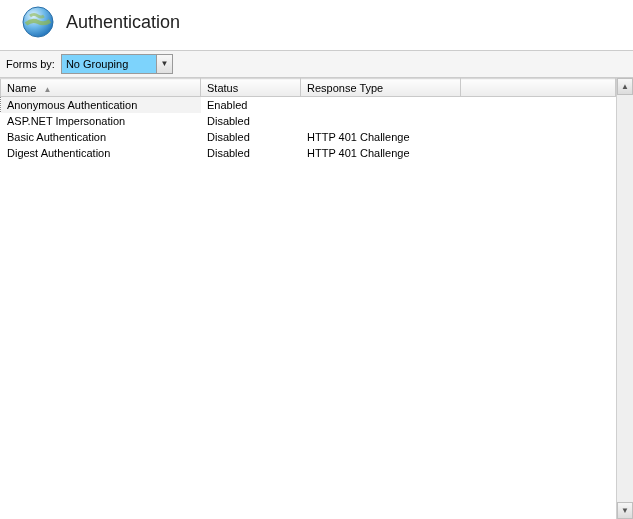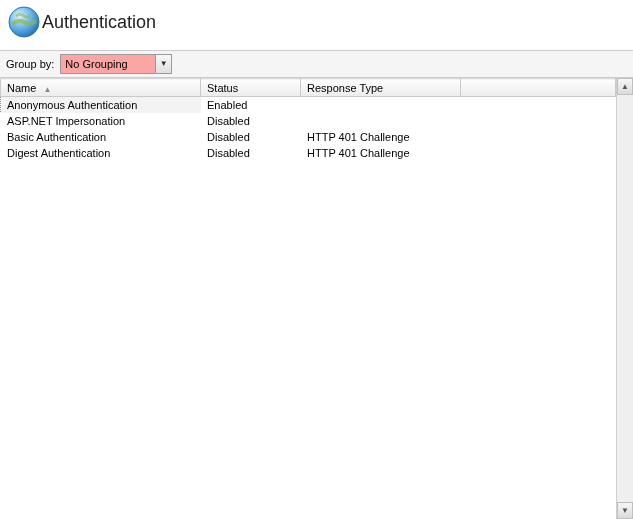--- a/index.html
+++ b/index.html
@@ -8,21 +8,22 @@
       font-size: 12px;
       background: #fff;
       width: 633px;
       height: 519px;
       overflow: hidden;
       color: #000;
     }
     .header {
       display: flex;
       align-items: center;
-      padding: 4px 6px 10px 6px;
+      padding: 4px 6px 10px 20px;
+      gap: 10px;
     }
     .globe-icon {
       width: 36px; height: 36px;
       flex-shrink: 0;
     }
     .page-title {
       font-size: 18px;
       font-weight: normal;
       color: #222;
     }
@@ -34,21 +35,21 @@
       border-bottom: 1px solid #ccc;
       background: #f5f5f5;
       gap: 6px;
     }
     .toolbar label { font-size: 11px; color: #000; }
     .select-wrap {
       position: relative;
       display: inline-flex;
       align-items: center;
       border: 1px solid #9a9a9a;
-      background: #fca5a5;
+      background: #7dd3fc;
       height: 20px;
       width: 112px;
     }
     .select-value {
       flex: 1;
       padding: 0 4px;
       font-size: 11px;
       white-space: nowrap;
       overflow: hidden;
     }
@@ -138,21 +139,21 @@
       </defs>
       <circle cx="18" cy="18" r="15" fill="url(#g1)" stroke="#2a6fa8" stroke-width="1"></circle>
       <path d="M6 20 q6 -5 12 -2 q6 3 12 -1" fill="none" stroke="#8fb84f" stroke-width="4" opacity="0.7"></path>
       <path d="M10 12 q4 -3 8 0 q3 2 6 0" fill="none" stroke="#8fb84f" stroke-width="3" opacity="0.6"></path>
     </svg>
   </span>
   <div class="page-title">Authentication</div>
 </div>
 
 <div class="toolbar">
-  <label>Group by:</label>
+  <label>Forms by:</label>
   <div class="select-wrap">
     <div class="select-value">No Grouping</div>
     <div class="select-btn">
         <span class="chev">▼</span>
       </div>
   </div>
 </div>
 
 <div class="grid-area">
   <div class="grid-scroll">

